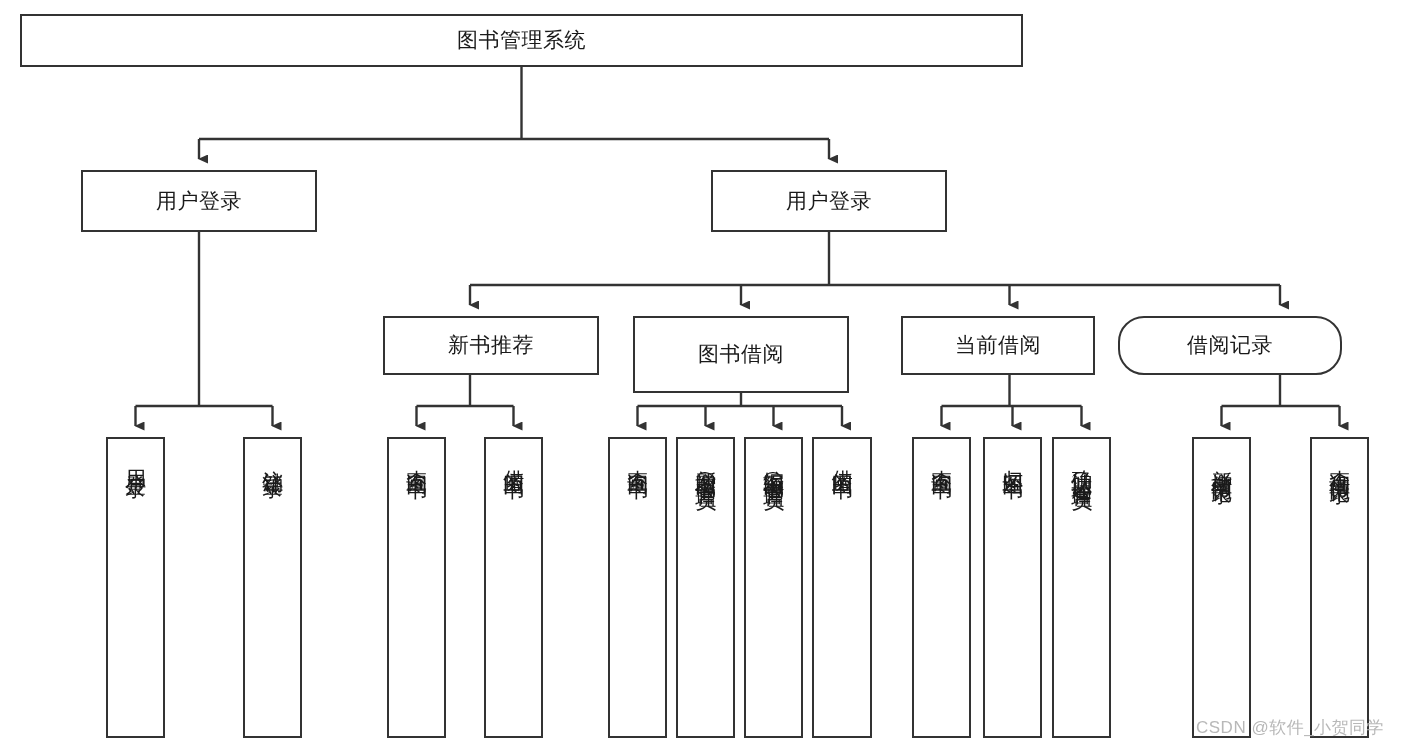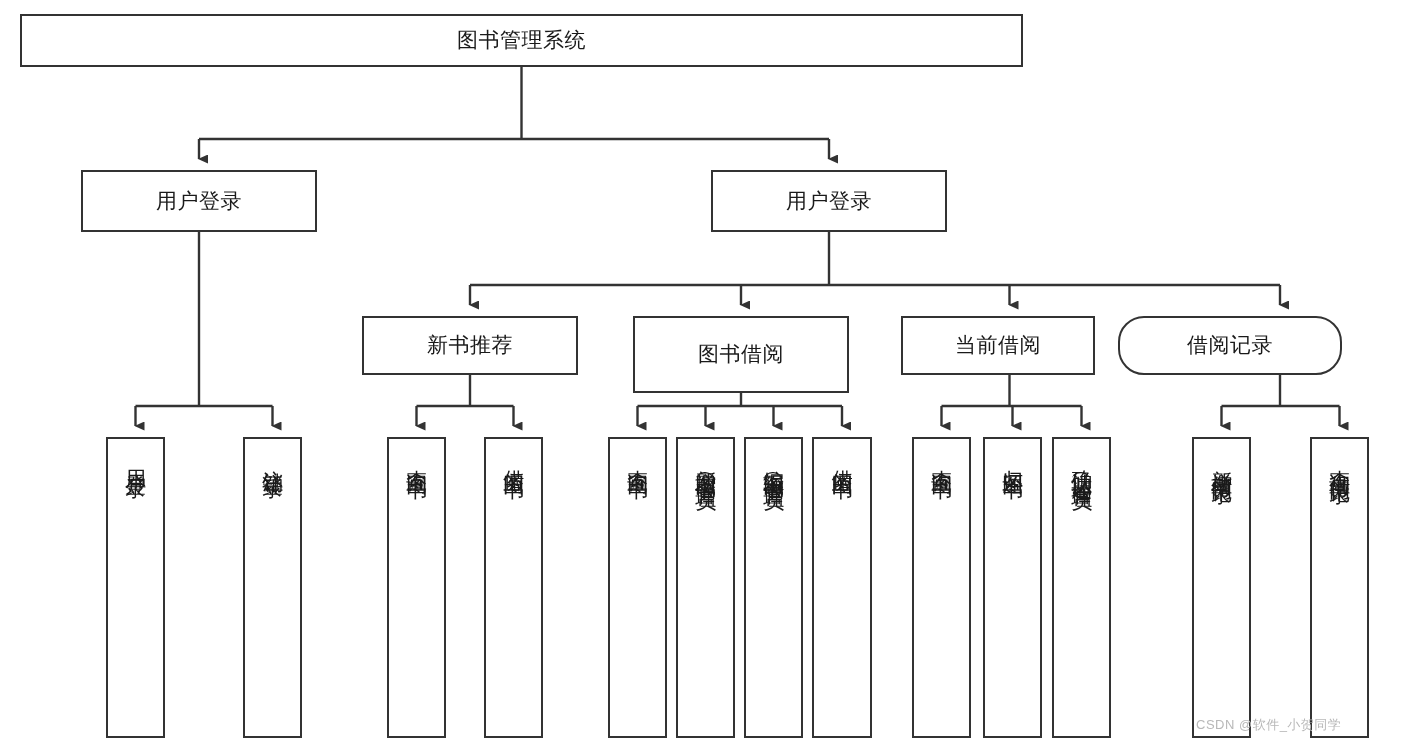--- a/index.html
+++ b/index.html
@@ -47,21 +47,21 @@
   }
   .node.vertical .node-label {
     writing-mode: vertical-rl;
     text-orientation: upright;
     white-space: normal;
     letter-spacing: 3px;
     font-size: 21px;
   }
   .watermark {
     position: absolute;
-    font-size: 13px;
+    font-size: 17px;
     color: #b8b8b8;
     white-space: nowrap;
     letter-spacing: 0.5px;
   }
 </style>
 </head>
 <body>
 
 <div id="canvas">
 
@@ -111,21 +111,21 @@
   <div id="node-layer">
       <div class="node" style="left: 20px; top: 14px; width: 1003px; height: 53px;">
         <span class="node-label">图书管理系统</span>
       </div>
       <div class="node" style="left: 81px; top: 170px; width: 236px; height: 62px;">
         <span class="node-label">用户登录</span>
       </div>
       <div class="node" style="left: 711px; top: 170px; width: 236px; height: 62px;">
         <span class="node-label">用户登录</span>
       </div>
-      <div class="node" style="left: 362px; top: 316px; width: 216px; height: 59px;">
+      <div class="node" style="left: 383px; top: 316px; width: 216px; height: 59px;">
         <span class="node-label">新书推荐</span>
       </div>
       <div class="node" style="left: 633px; top: 316px; width: 216px; height: 77px;">
         <span class="node-label">图书借阅</span>
       </div>
       <div class="node" style="left: 901px; top: 316px; width: 194px; height: 59px;">
         <span class="node-label">当前借阅</span>
       </div>
       <div class="node" style="left: 1118px; top: 316px; width: 224px; height: 59px; border-radius: 26px;">
         <span class="node-label">借阅记录</span>

